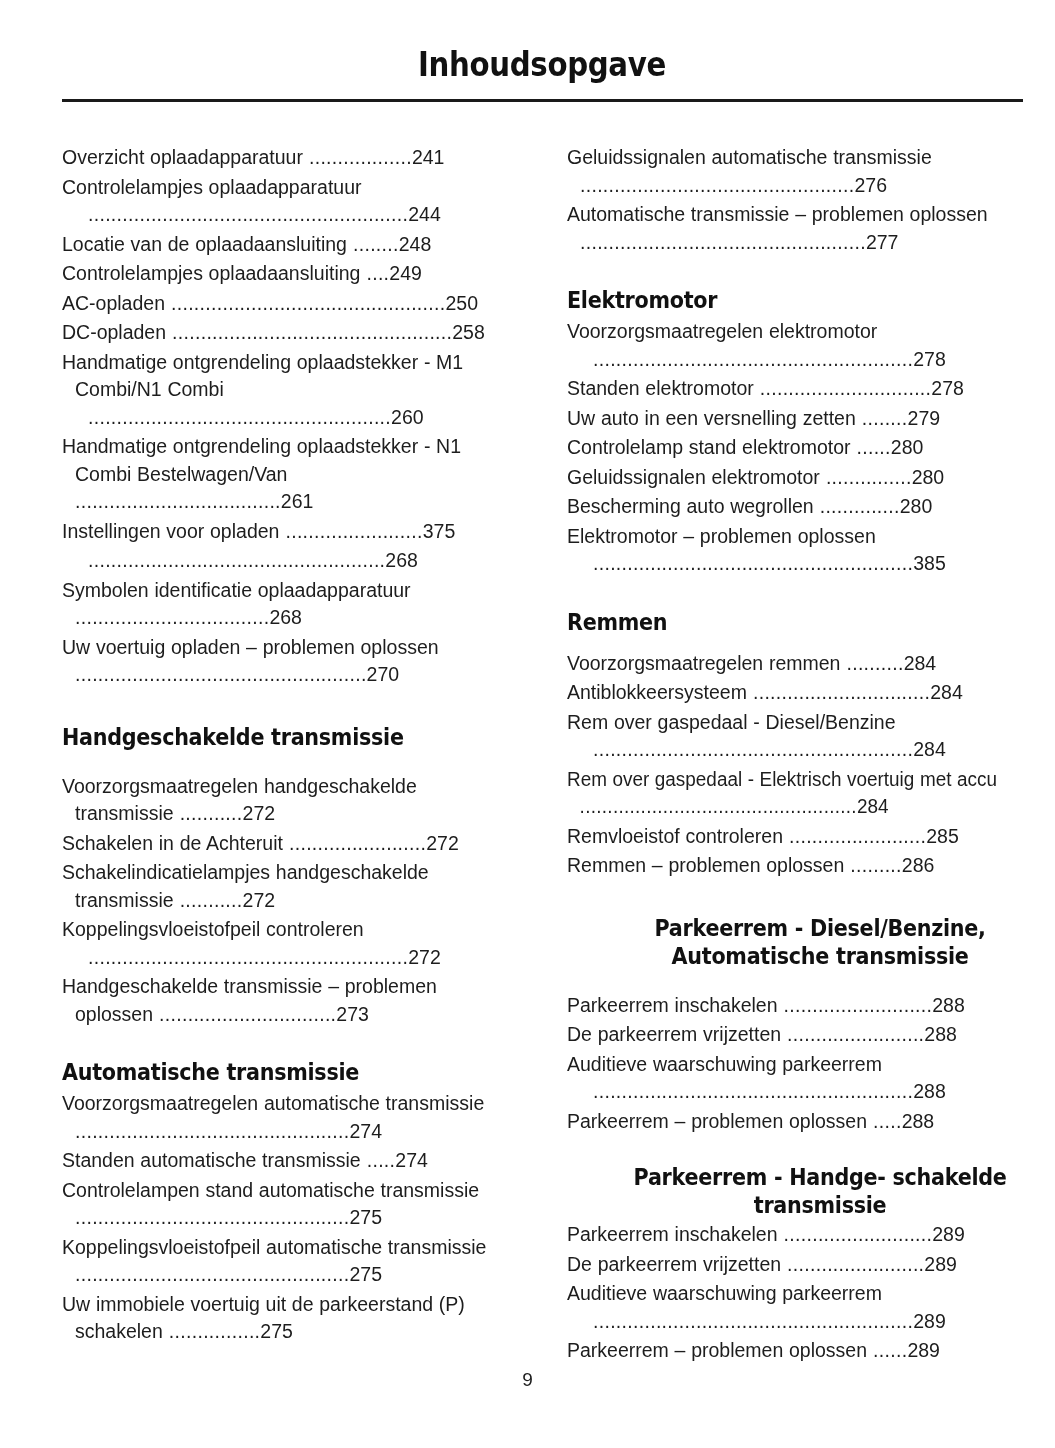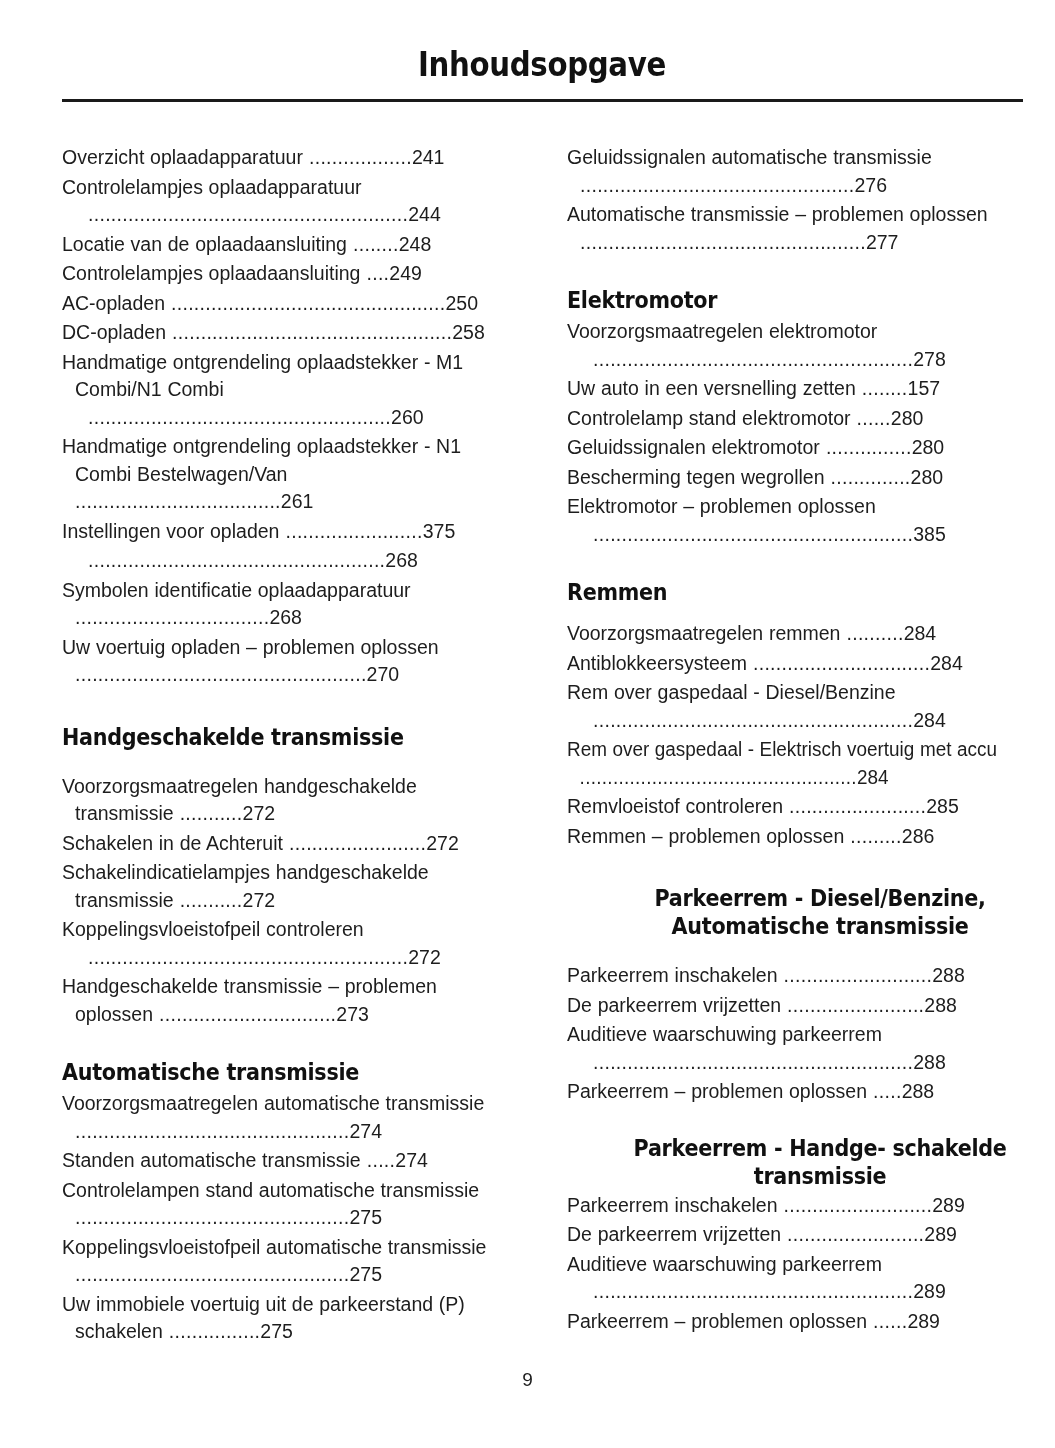--- a/index.html
+++ b/index.html
@@ -151,24 +151,25 @@
         <div class="entry"><span>Standen automatische transmissie</span><span class="leaderline"><span class="leader"> .....</span><span>274</span></span></div>
         <div class="entry"><span>Controlelampen stand automatische transmissie</span><span class="leaderline"><span class="leader">  ................................................</span><span>275</span></span></div>
         <div class="entry"><span>Koppelingsvloeistofpeil automatische transmissie</span><span class="leaderline"><span class="leader">  ................................................</span><span>275</span></span></div>
         <div class="entry"><span>Uw immobiele voertuig uit de parkeerstand (P) schakelen</span><span class="leaderline"><span class="leader"> ................</span><span>275</span></span></div>
       </div>
     <div class="col" id="col-right">
         <div class="entry"><span>Geluidssignalen automatische transmissie</span><span class="leaderline"><span class="leader"> ................................................</span><span>276</span></span></div>
         <div class="entry"><span>Automatische transmissie – problemen oplossen</span><span class="leaderline"><span class="leader">  ..................................................</span><span>277</span></span></div>
         <div class="section-head gap-sm">Elektromotor</div>
         <div class="entry wrapped"><span>Voorzorgsmaatregelen elektromotor</span><span class="leaderline"><span class="leader">........................................................</span><span>278</span></span></div>
-        <div class="entry"><span>Uw auto in een versnelling zetten</span><span class="leaderline"><span class="leader"> ........</span><span>157</span></span></div>
+        <div class="entry"><span>Standen elektromotor</span><span class="leaderline"><span class="leader"> ..............................</span><span>278</span></span></div>
+        <div class="entry"><span>Uw auto in een versnelling zetten</span><span class="leaderline"><span class="leader"> ........</span><span>279</span></span></div>
         <div class="entry"><span>Controlelamp stand elektromotor</span><span class="leaderline"><span class="leader"> ......</span><span>280</span></span></div>
         <div class="entry"><span>Geluidssignalen elektromotor</span><span class="leaderline"><span class="leader"> ...............</span><span>280</span></span></div>
-        <div class="entry"><span>Bescherming tegen wegrollen</span><span class="leaderline"><span class="leader"> ..............</span><span>280</span></span></div>
+        <div class="entry"><span>Bescherming auto wegrollen</span><span class="leaderline"><span class="leader"> ..............</span><span>280</span></span></div>
         <div class="entry wrapped"><span>Elektromotor – problemen oplossen</span><span class="leaderline"><span class="leader">........................................................</span><span>385</span></span></div>
         <div class="section-head gap-md">Remmen</div>
         <div class="entry"><span>Voorzorgsmaatregelen remmen</span><span class="leaderline"><span class="leader"> ..........</span><span>284</span></span></div>
         <div class="entry"><span>Antiblokkeersysteem</span><span class="leaderline"><span class="leader">  ...............................</span><span>284</span></span></div>
         <div class="entry wrapped"><span>Rem over gaspedaal - Diesel/Benzine</span><span class="leaderline"><span class="leader">........................................................</span><span>284</span></span></div>
         <div class="entry condensed"><span>Rem over gaspedaal - Elektrisch voertuig met accu</span><span class="leaderline"><span class="leader"> ..................................................</span><span>284</span></span></div>
         <div class="entry"><span>Remvloeistof controleren</span><span class="leaderline"><span class="leader"> ........................</span><span>285</span></span></div>
         <div class="entry"><span>Remmen – problemen oplossen</span><span class="leaderline"><span class="leader"> .........</span><span>286</span></span></div>
         <div class="section-head gap-lg centered">Parkeerrem - Diesel/Benzine, Automatische transmissie</div>
         <div class="entry"><span>Parkeerrem inschakelen</span><span class="leaderline"><span class="leader"> ..........................</span><span>288</span></span></div>

